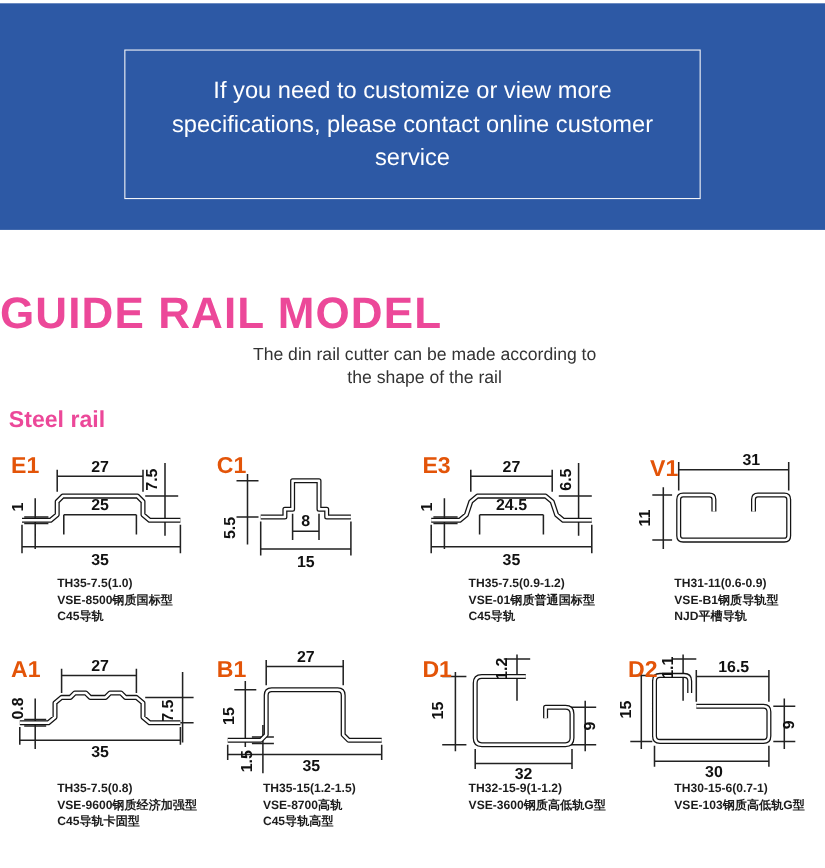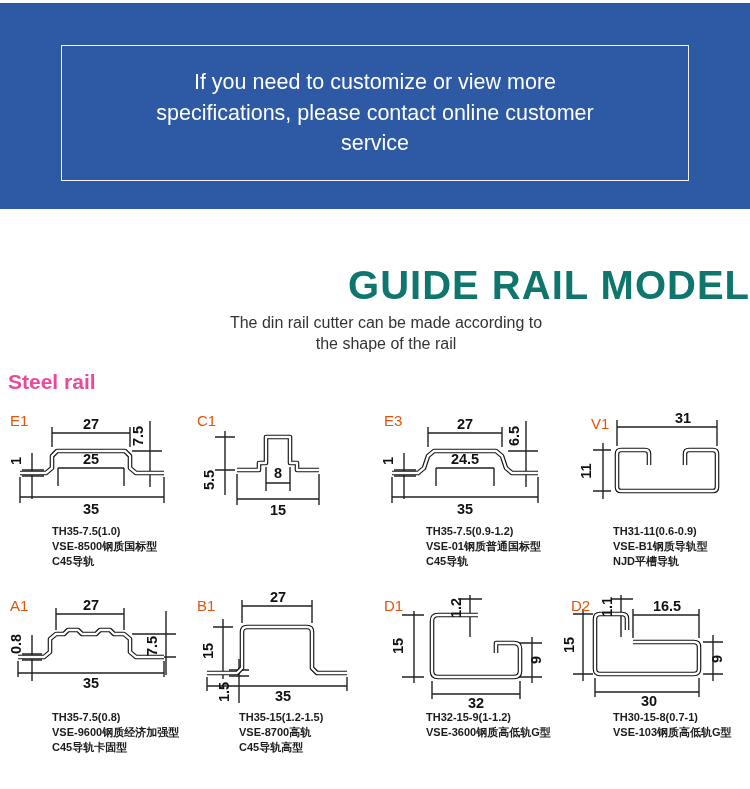--- a/index.html
+++ b/index.html
@@ -7,50 +7,50 @@
     width:750px; background:#ffffff;
     font-family:"Liberation Sans", sans-serif;
     color:#1a1a1a;
   }
   
   .banner {
     margin-top:3px; height:206px; background:#2d59a5;
     display:flex; align-items:flex-start; justify-content:center;
   }
   .banner-box {
-    margin-top:42px; width:628px; min-height:130px;
+    margin-top:42px; width:524px; min-height:130px;
     border:1px solid #f2f4f8; padding:21px 10px;
     display:flex; align-items:flex-start; justify-content:center;
   }
   .banner-text {
     max-width:480px; text-align:center; color:#ffffff;
     font-size:21.5px; line-height:1.42; font-weight:400;
   }
   
   .sec-title {
-    margin-top:54px; text-align:right;
-    font-size:40px; font-weight:700; letter-spacing:1px; color:#0f766e;margin-left:24px;
+    margin-top:54px; text-align:left;
+    font-size:40px; font-weight:700; letter-spacing:1px; color:#ec4899;
   }
   .sec-sub {
     margin-top:5px; text-align:center;
     font-size:16px; line-height:1.3; color:#333;margin-left:22px;
   }
   .steel {
     margin:15px 0 0 8px; font-size:21px; font-weight:700; color:#ec4899;
   }
   
   .grid {
     margin-top:13px;
     display:grid; grid-template-columns:repeat(4,187px);
     row-gap:16px;
   }
   .cell { position:relative; }
   .code {
     position:absolute; top:5px; left:10px;
-    font-size:15px; font-weight:400; color:#e35408;
+    font-size:21px; font-weight:700; color:#e35408;
   }
   .cell.v1 .code { left:30px; top:8px; }
   .cell.row2 .code { top:12px; }
   svg { display:block; }
   .prof    { fill:none; stroke:#141414; stroke-width:4.6; stroke-linejoin:round; stroke-linecap:butt; }
   .prof-in { fill:none; stroke:#ffffff; stroke-width:2.3; stroke-linejoin:round; stroke-linecap:butt; }
   .dim     { fill:none; stroke:#222; stroke-width:1.4; }
   .dnum    { font-family:"Liberation Sans",sans-serif; font-size:14.5px; font-weight:700; fill:#111; text-anchor:middle; }
   .caption {
     margin-top:2px; padding-left:52px;
@@ -201,18 +201,18 @@
       <path class="dim" d="M60 10 L60 52 M50 14 L72 14 M72 53 L72 24 M138 53 L138 24 M72 30 L138 30 M22 24 L22 96 M12 29 L32 29 M12 89 L32 89 M152 50 L152 96 M142 57 L162 57 M142 89 L162 89 M34 93 L34 112 M138 93 L138 112 M34 107 L138 107"></path>
       <path class="prof" d="M66 45 L66 34 Q66 29 61 29 L39 29 Q34 29 34 34 L34 84 Q34 89 39 89 L133 89 Q138 89 138 84 L138 62 Q138 57 133 57 L72 57"></path>
       <path class="prof-in" d="M66 45 L66 34 Q66 29 61 29 L39 29 Q34 29 34 34 L34 84 Q34 89 39 89 L133 89 Q138 89 138 84 L138 62 Q138 57 133 57 L72 57"></path>
       <text class="dnum" transform="rotate(-90 51 22)" x="51" y="22">1.1</text>
       <text class="dnum" x="106" y="26">16.5</text>
       <text class="dnum" transform="rotate(-90 13 60)" x="13" y="60">15</text>
       <text class="dnum" transform="rotate(-90 161 74)" x="161" y="74">9</text>
       <text class="dnum" x="88" y="121">30</text>
     </svg>
     <div class="caption">
-      <div>TH30-15-8(0.7-1)</div>
+      <div>TH30-15-6(0.7-1)</div>
       <div>VSE-103钢质高低轨G型</div>
     </div>
   </div>
 
 </div>
 
 </body></html>

